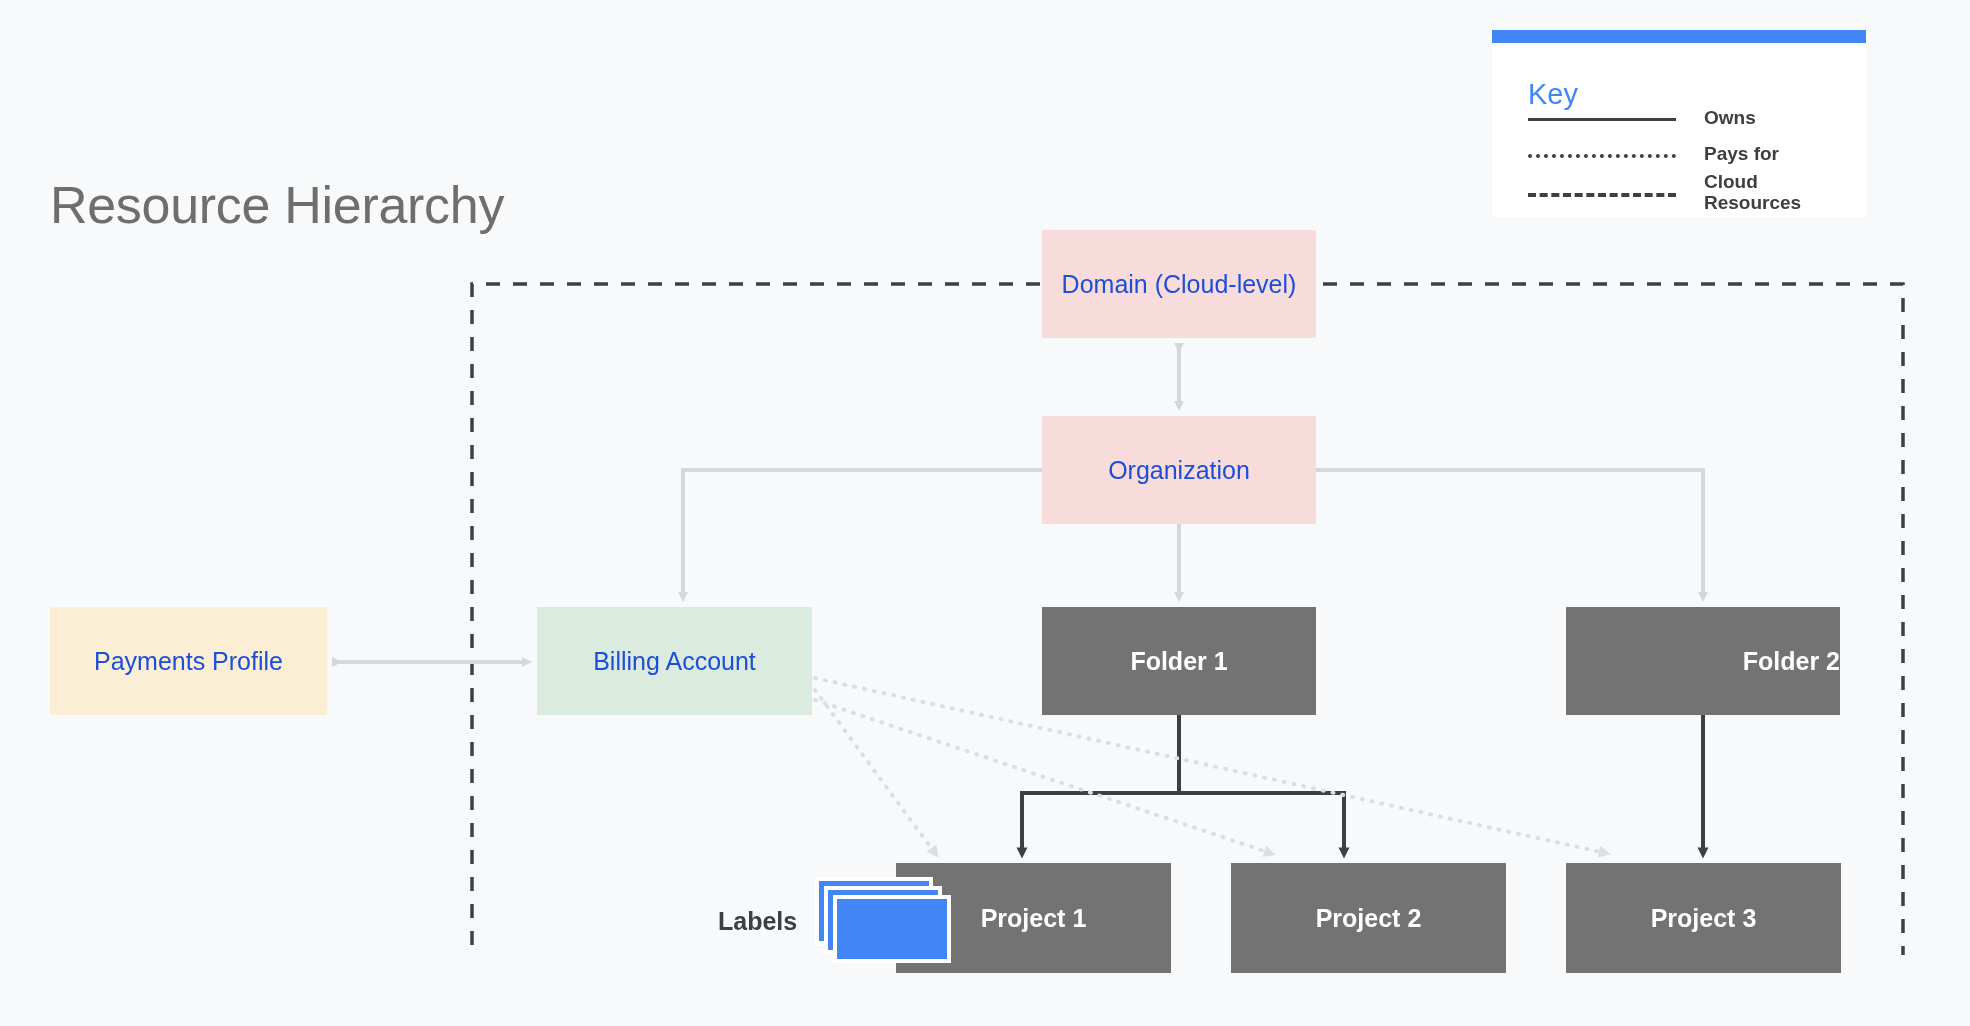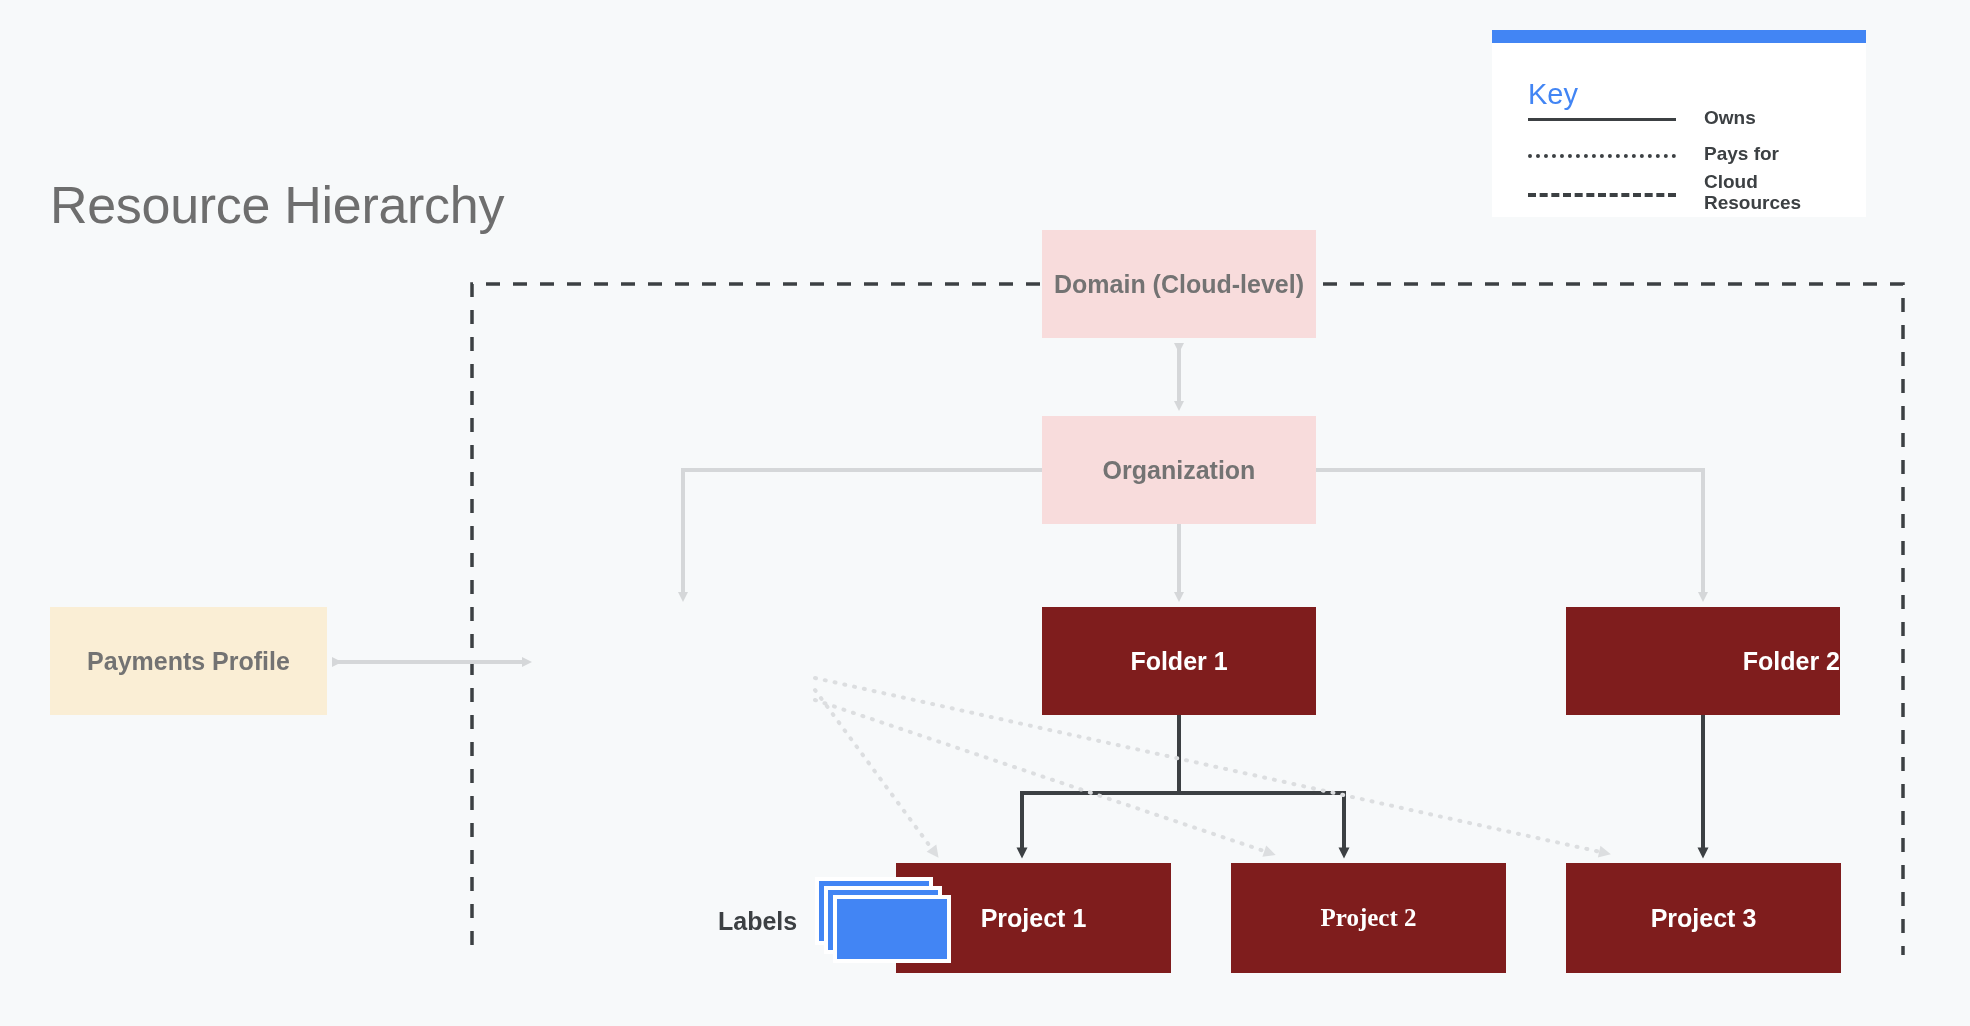--- a/index.html
+++ b/index.html
@@ -42,31 +42,31 @@
     justify-content: center;
     text-align: center;
     box-sizing: border-box;
   }
   .node .node-label {
     font-size: 25px;
     line-height: 1.2;
     white-space: nowrap;
   }
   .node-soft .node-label {
-    color: #737373;
-    font-weight: 700;
+    color: #1d4ed8;
+    font-weight: 400;
   }
   .node-blue .node-label {
     color: #ffffff;
     font-weight: 700;
   }
   .node-pink  { background: #f8dcdc; }
   .node-green { background: #dcebdf; }
   .node-cream { background: #faeed5; }
-  .node-blue  { background: #7f1d1d; }
+  .node-blue  { background: #737373; }
 
   
   .labels-text {
     position: absolute;
     font-size: 25px;
     font-weight: 700;
     color: #3c4043;
     white-space: nowrap;
   }
   .labels-stack {
@@ -192,34 +192,37 @@
   </div>
 
   <div class="node node-soft node-pink" style="left:1042px; top:416px; width:274px; height:108px;">
     <span class="node-label">Organization</span>
   </div>
 
   <div class="node node-soft node-cream" style="left:50px; top:607px; width:277px; height:108px;">
     <span class="node-label">Payments Profile</span>
   </div>
 
+  <div class="node node-soft node-green" style="left:537px; top:607px; width:275px; height:108px;">
+    <span class="node-label">Billing Account</span>
+  </div>
 
   <div class="node node-blue" style="left:1042px; top:607px; width:274px; height:108px;">
     <span class="node-label">Folder 1</span>
   </div>
 
   <div class="node node-blue" style="left:1566px; top:607px; width:274px; height:108px;justify-content:flex-end;">
     <span class="node-label">Folder 2</span>
   </div>
 
   <div class="node node-blue" style="left:896px; top:863px; width:275px; height:110px;">
     <span class="node-label">Project 1</span>
   </div>
 
-  <div class="node node-blue" style="left:1231px; top:863px; width:275px; height:110px;font-family:Liberation Serif, serif;">
+  <div class="node node-blue" style="left:1231px; top:863px; width:275px; height:110px;">
     <span class="node-label">Project 2</span>
   </div>
 
   <div class="node node-blue" style="left:1566px; top:863px; width:275px; height:110px;">
     <span class="node-label">Project 3</span>
   </div>
 
   <div class="labels-text" style="left:703px; top:907px;margin-left:15px;">Labels</div>
 
   <div class="labels-stack" style="left:815px; top:877px; width:135px; height:86px;">

